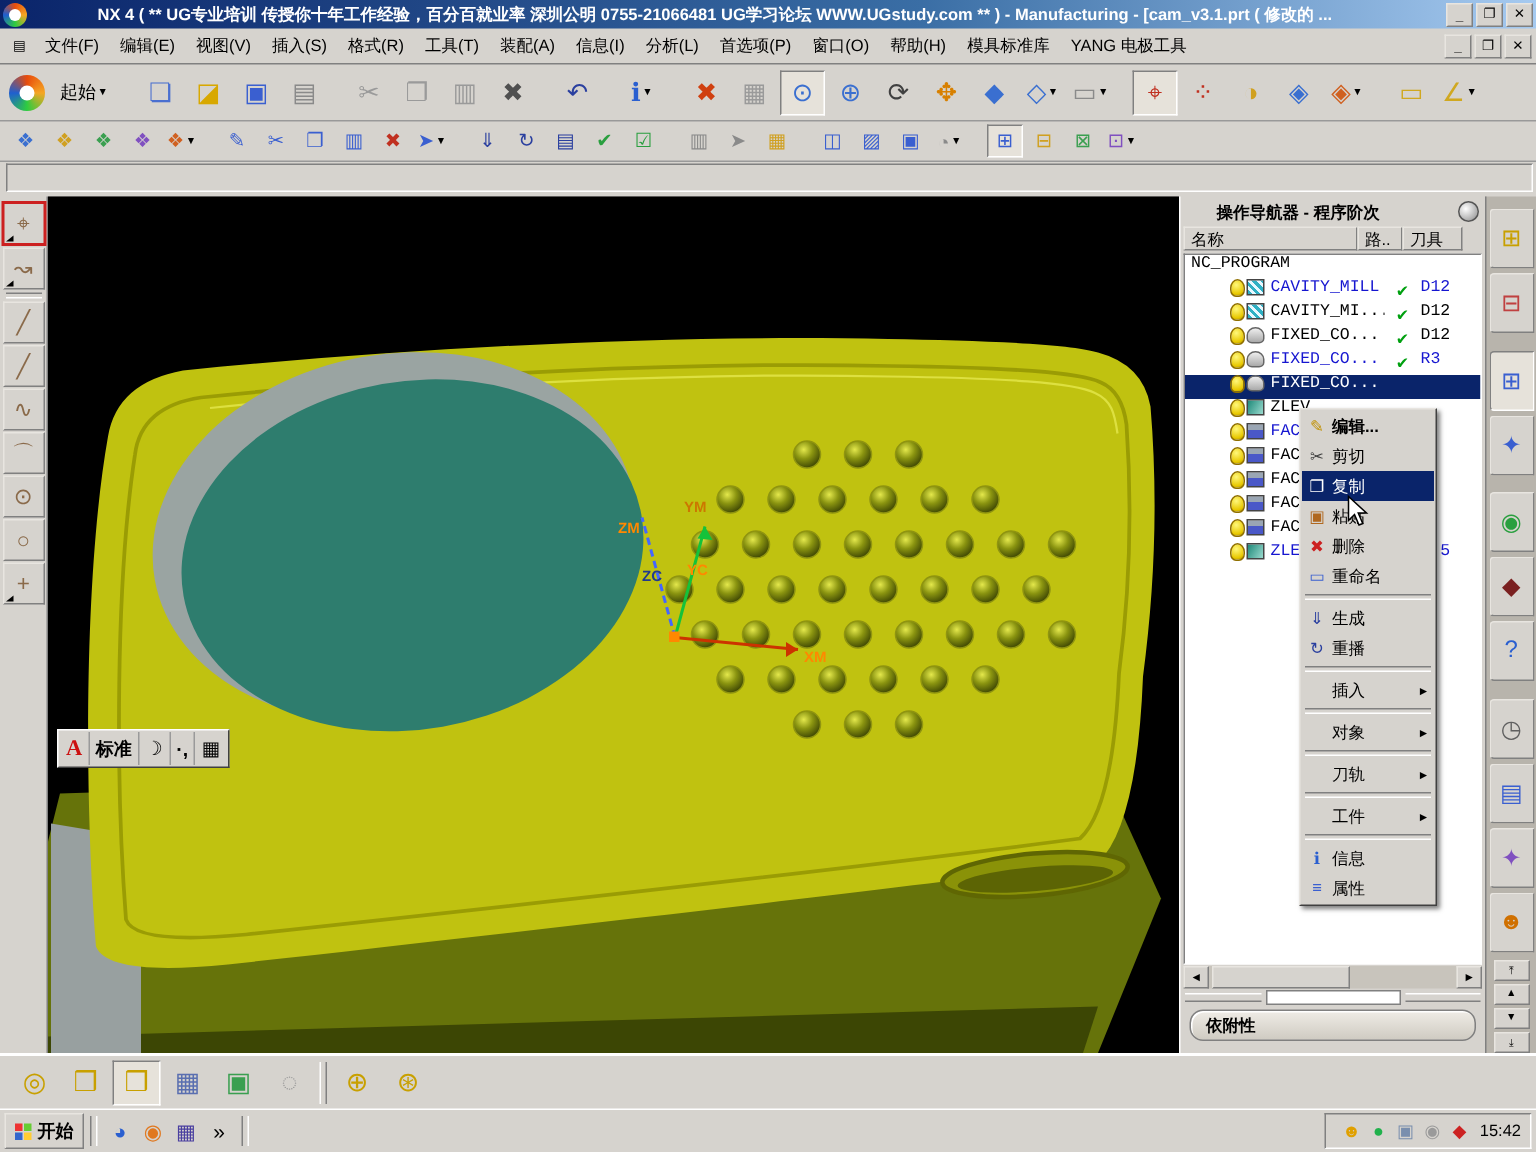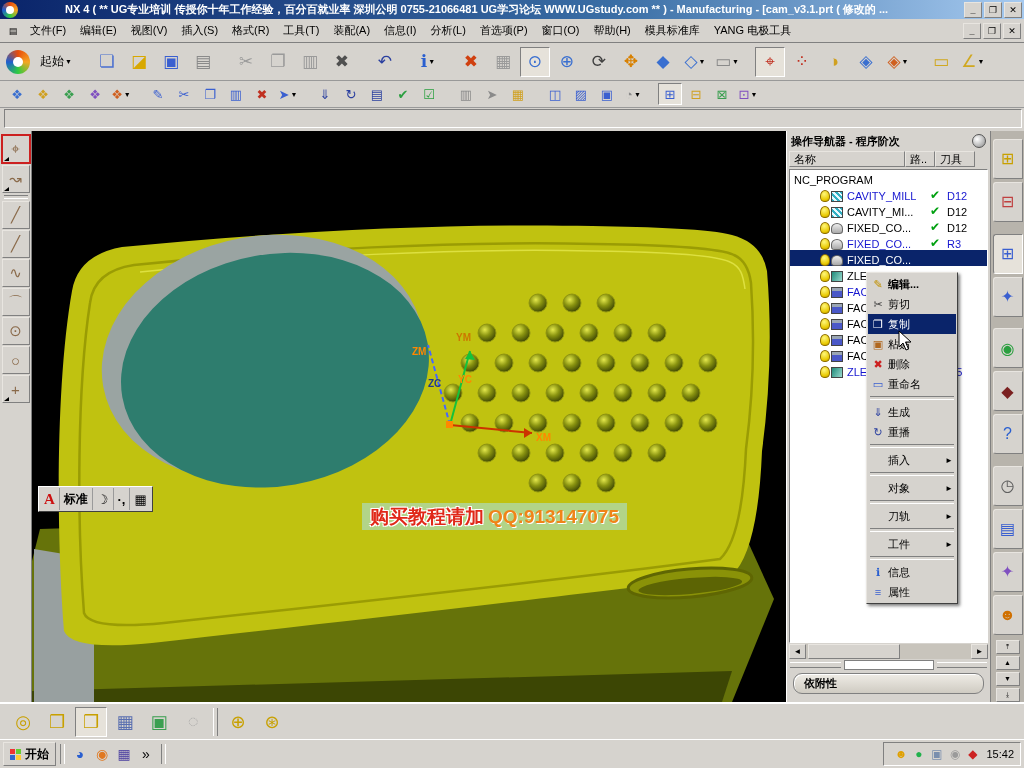--- a/index.html
+++ b/index.html
@@ -63,26 +63,26 @@
 
   
   #watermark{position:absolute;left:330px;top:372px;height:27px;display:flex;align-items:center;
     background:#b2d488;padding:0 8px;white-space:nowrap;font-weight:bold;font-size:19px;}
   #watermark .red{color:#e02818;text-shadow:1px 1px 0 #fff,-1px -1px 0 #fff,1px -1px 0 #fff,-1px 1px 0 #fff;}
   #watermark .qq{color:#f08418;margin-left:4px;text-shadow:1px 1px 0 #fff;}
 
   
   #navpanel{width:204px;background:#d6d3ce;border-left:1px solid #fff;box-sizing:border-box;display:flex;flex-direction:column;}
   #nav-title{height:20px;display:flex;align-items:center;font-weight:bold;padding:0 4px;}
-  #nav-title .t{flex:1;white-space:nowrap;overflow:hidden;}
+  #nav-title .t{flex:1;white-space:nowrap;overflow:hidden;margin-left:20px;}
   #nav-pin{width:12px;height:12px;border-radius:50%;background:radial-gradient(circle at 35% 35%,#fff,#8a8a8a);border:1px solid #555;}
   #nav-cols{height:18px;display:flex;padding:0 2px;}
   .colhdr{display:flex;align-items:center;padding:0 4px;box-sizing:border-box;height:16px;}
   #treewrap{flex:1;background:#fff;margin:0 2px;border:1px solid;border-color:#808080 #fff #fff #808080;overflow:hidden;position:relative;}
-  .trow{height:16px;display:flex;align-items:flex-end;white-space:nowrap;}
+  .trow{height:16px;display:flex;align-items:flex-start;white-space:nowrap;font-family:Liberation Mono, monospace;}
   .trow .nm{flex:1;overflow:hidden;padding-left:2px;}
   .trow .chk{width:24px;text-align:center;color:#00a010;font-weight:bold;font-size:12px;}
   .trow .tool{width:40px;overflow:hidden;}
   .blue{color:#1616d0;}
   .trow.selected{background:#0a246a;color:#fff;}
   .bulb{display:inline-block;width:8px;height:10px;border-radius:50% 50% 40% 40%;
     background:radial-gradient(circle at 40% 30%,#fff77a,#e8c800 70%,#a08000);border:1px solid #907000;margin-right:1px;flex:0 0 auto;}
   .ticon{display:inline-block;width:12px;height:11px;margin-right:2px;flex:0 0 auto;border:1px solid #444;box-sizing:border-box;}
   .ti-mill{background:repeating-linear-gradient(45deg,#2fb0c4 0 2px,#e8f8ff 2px 4px);}
   .ti-fixed{background:linear-gradient(#eee,#aaa);border-color:#666;border-radius:50% 50% 30% 30%;}
@@ -508,24 +508,20 @@
       </svg>
 
       <div id="imebar">
         <span class="imebtn" id="ime-a">A</span>
         <span class="imebtn" style="font-size:12px">标准</span>
         <span class="imebtn">☽</span>
         <span class="imebtn">·,</span>
         <span class="imebtn">▦</span>
       </div>
 
-      <div id="watermark">
-        <span class="red">购买教程请加</span>
-        <span class="qq">QQ:913147075</span>
-      </div>
     </div>
 
     <div id="navpanel">
       <div id="nav-title">
         <span class="t">操作导航器 - 程序阶次</span>
         <span id="nav-pin"></span>
       </div>
       <div id="nav-cols">
         <span class="colhdr raised2" style="width:116px">名称</span>
         <span class="colhdr raised2" style="width:30px">路..</span>

